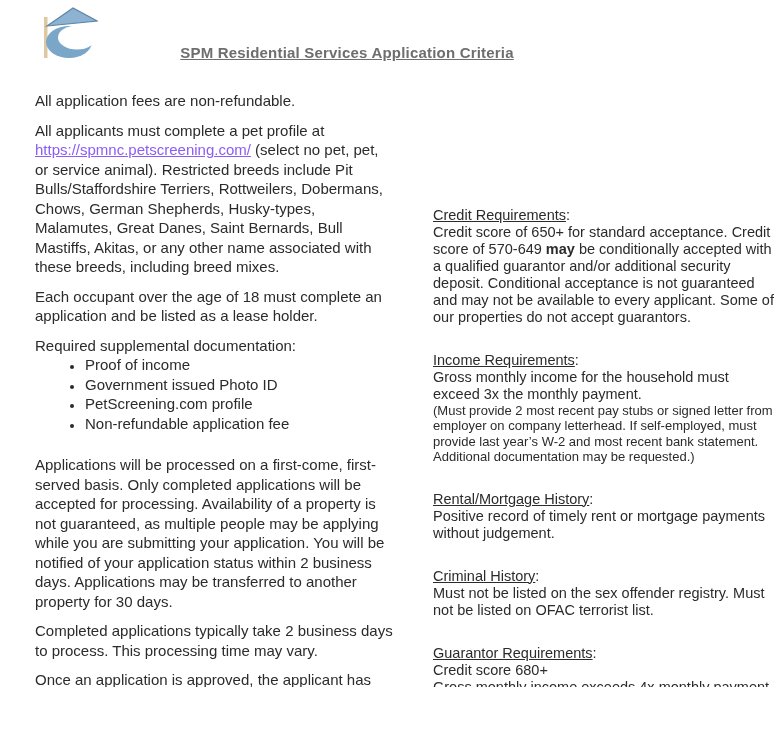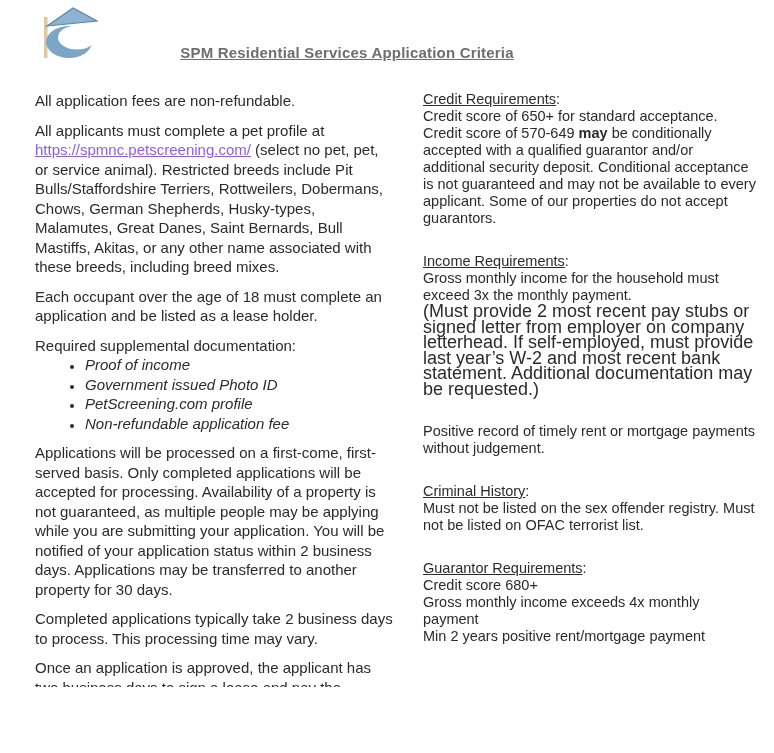--- a/index.html
+++ b/index.html
@@ -16,35 +16,35 @@
   .title {
     position:absolute; top:44px; left:0; width:694px;
     text-align:center;
     font-size:15px; font-weight:bold; color:#6e6e6e;
     letter-spacing:0.2px;
   }
   .title .u-title { text-decoration:underline; }
   
   .columns {
     position:absolute; top:91px; left:35px;
-    display:flex; gap:22px;
+    display:flex; gap:40px;align-items:flex-end;
   }
   .col-left  { width:358px; font-size:15px;   line-height:19.5px; }
   .col-right { width:341px; font-size:14.5px; line-height:17px; }
   .col-left p { margin:0 0 10px 0; }
   .col-left p.tight { margin-bottom:0; }
-  ul.docs { margin:0 0 10px 0; padding:0 0 0 49px; list-style:disc;font-style:italic; }
+  ul.docs { margin:0 0 22px 0; padding:0 0 0 49px; list-style:disc; }
   ul.docs li { padding-left:1px; }
   ul.docs li::marker { font-size:12px; }
   .link { color:#8b5cf6; text-decoration:underline; cursor:pointer; }
   
-  section.req { margin:0 0 26px 8px; }
+  section.req { margin:0 0 26px 0; }
   .u { text-decoration:underline; }
   .em { font-weight:bold; }
-  .note { font-size:18px; line-height:15.5px; }
+  .note { font-size:13px; line-height:15.5px; }
   
   .watermark {
     position:absolute; left:2px; top:702px;
     font-family:Liberation Sans, sans-serif;
     font-size:26px; color:#4d7c0f; letter-spacing:0.5px;
     white-space:nowrap;
   }
   .eho {
     position:absolute; left:684px; top:698px; width:56px;
     text-align:center; color:#111111;
@@ -105,20 +105,21 @@
           <span>be conditionally accepted with a qualified guarantor and/or additional security deposit. Conditional acceptance is not guaranteed and may not be available to every applicant. Some of our properties do not accept guarantors.</span></div>
       </section>
 
       <section class="req">
         <div><span class="u">Income Requirements</span><span>:</span></div>
         <div>Gross monthly income for the household must exceed 3x the monthly payment.</div>
         <div class="note">(Must provide 2 most recent pay stubs or signed letter from employer on company letterhead. If self-employed, must provide last year’s W-2 and most recent bank statement. Additional documentation may be requested.)</div>
       </section>
 
       <section class="req">
+        <div><span class="u">Rental/Mortgage History</span><span>:</span></div>
         <div>Positive record of timely rent or mortgage payments without judgement.</div>
       </section>
 
       <section class="req">
         <div><span class="u">Criminal History</span><span>:</span></div>
         <div>Must not be listed on the sex offender registry. Must not be listed on OFAC terrorist list.</div>
       </section>
 
       <section class="req">
         <div><span class="u">Guarantor Requirements</span><span>:</span></div>

